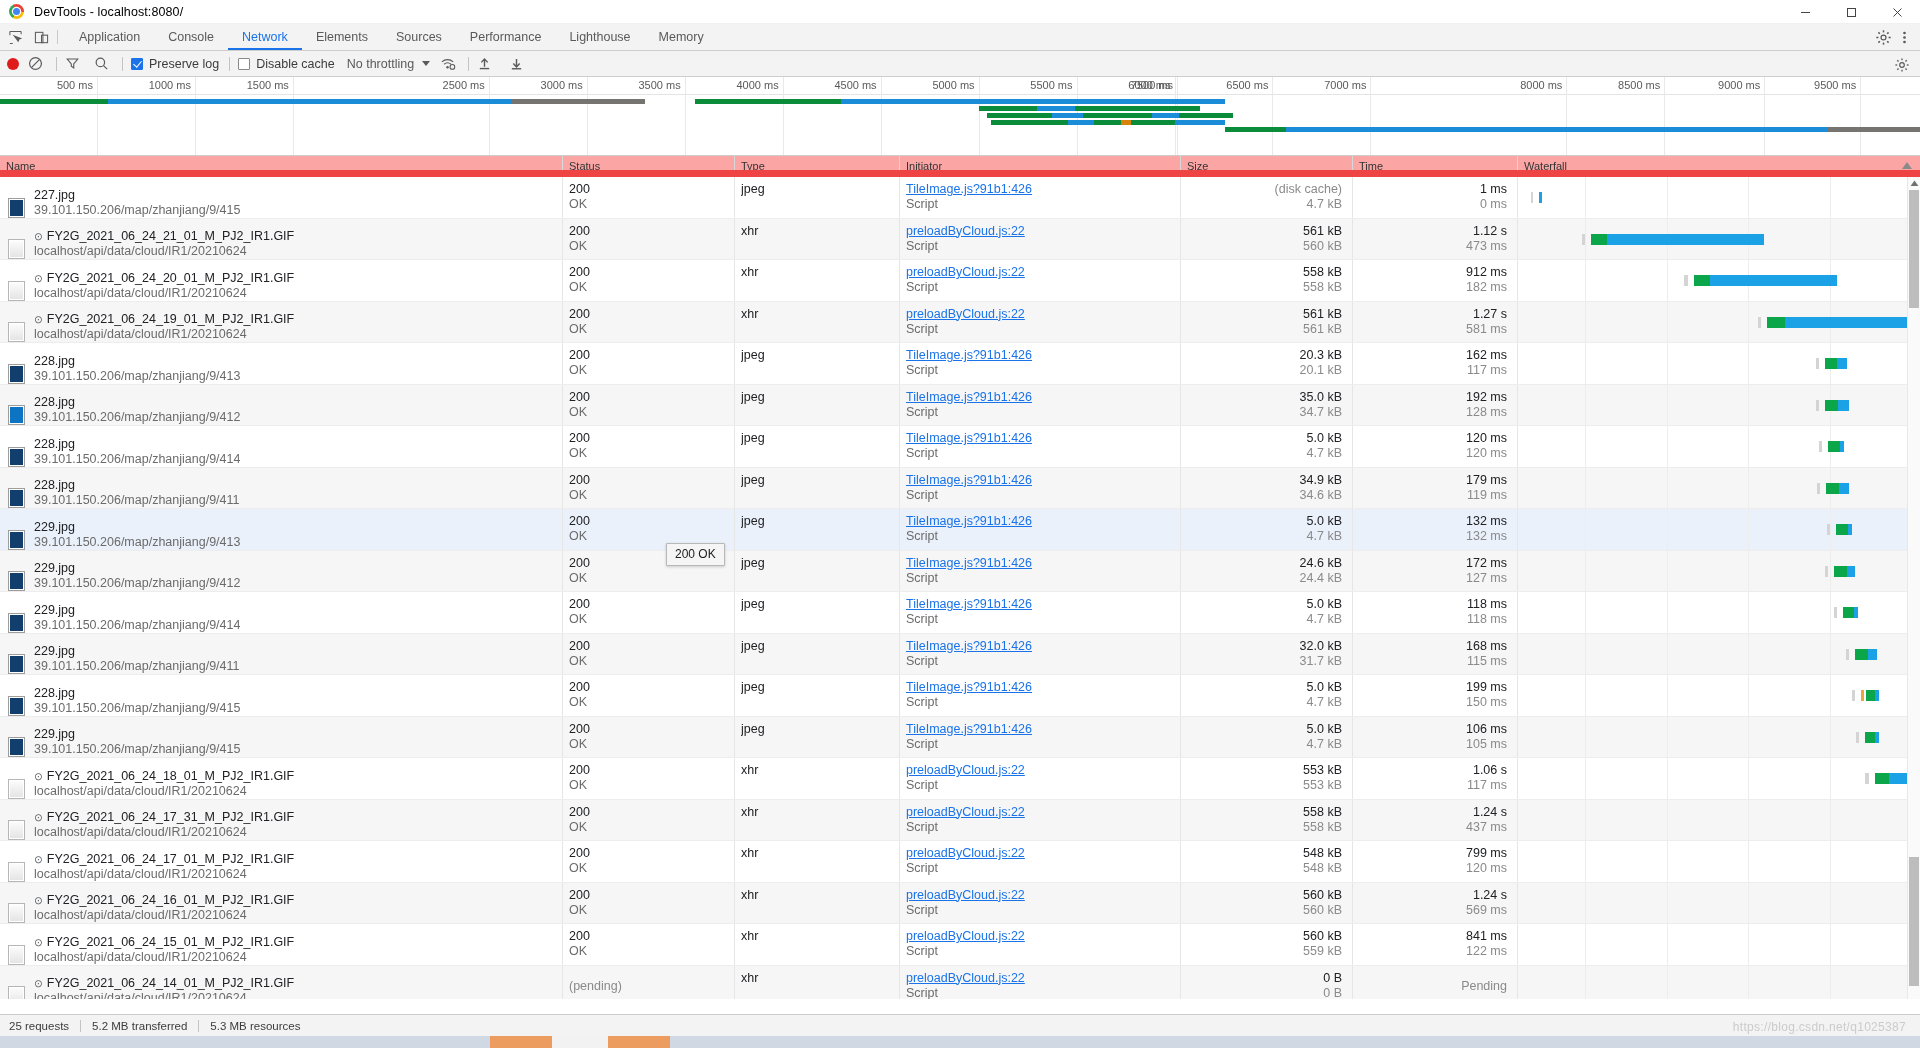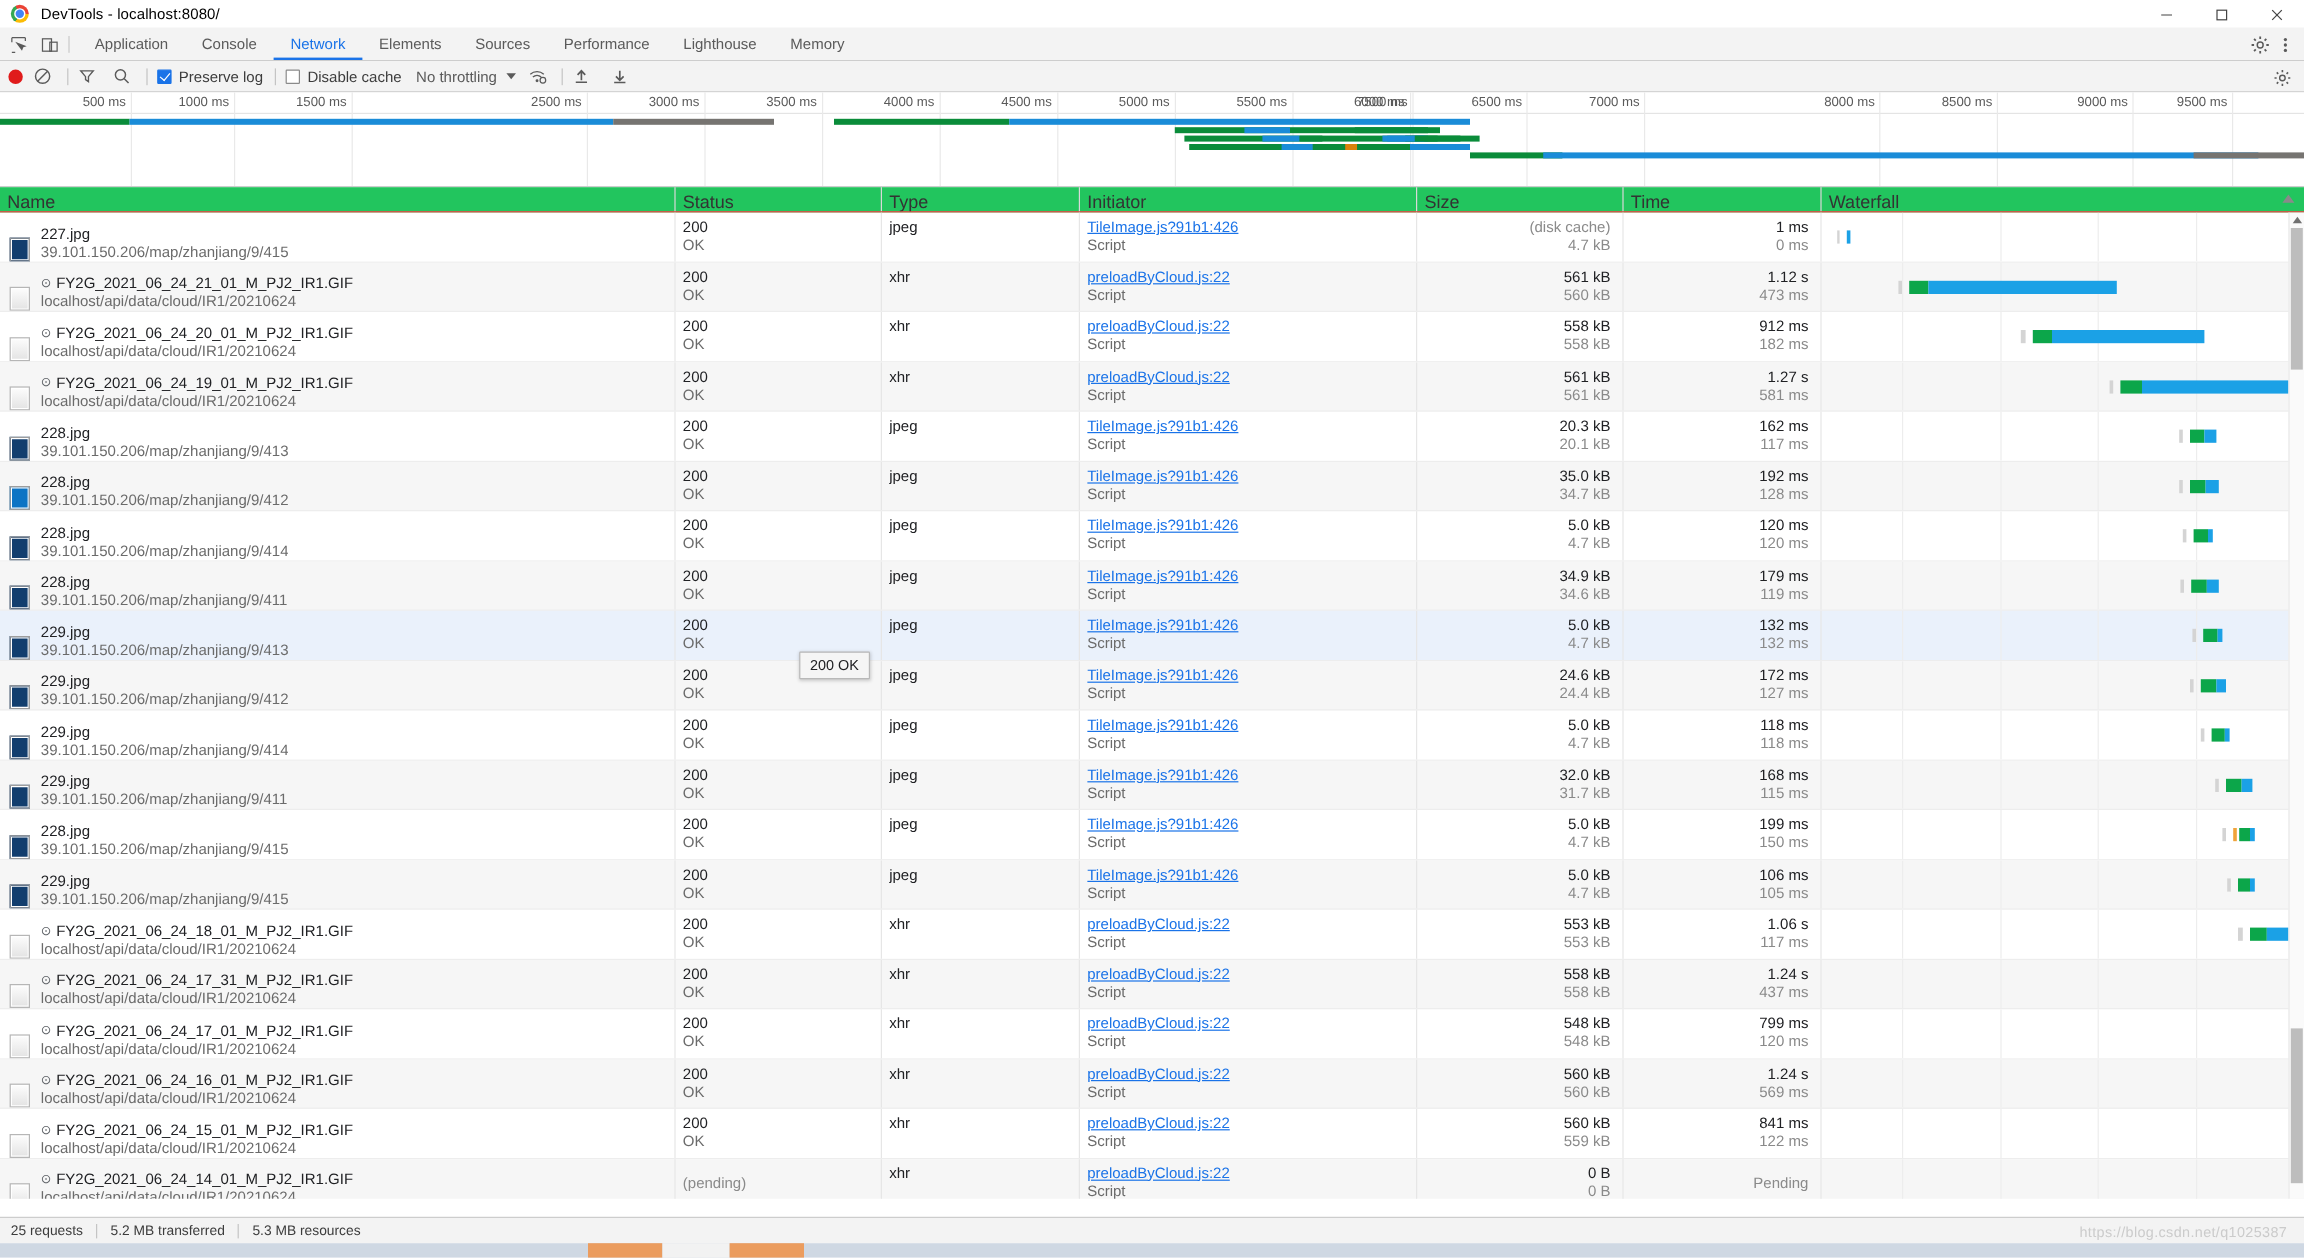--- a/index.html
+++ b/index.html
@@ -153,24 +153,24 @@
   .ov-bars { position: relative; height: 60px; overflow: hidden; }
   .ovbar { position: absolute; height: 5px; }
   .s-wait { background: #767471; }
   .s-green { background: #0a8c3a; }
   .s-blue { background: #1a8cd8; }
   .s-orange { background: #d9820a; }
 
   
   .grid-header {
     height: 21px;
-    background: #22c55e;
-    border-bottom: 1px solid #ef4444;
+    background: #fca5a5;
+    border-bottom: 7px solid #ef4444;
     display: flex;
-    font-size: 15px;
+    font-size: 11px;
     color: #333;
     position: relative;
   }
   .gh {
     padding: 4px 0 0 6px;
     border-right: 1px solid #d8d8d8;
     overflow: hidden;
     white-space: nowrap;
   }
   .sortarrow {
@@ -431,21 +431,21 @@
             <line x1="14.3" y1="3.7" x2="12.9" y2="5.1"></line>
             <line x1="5.1" y1="12.9" x2="3.7" y2="14.3"></line>
           </g>
         </svg>
     </div>
   </div>
 </div>
 
 <div class="overview">
   <div class="ruler" id="ruler">
-      <div class="rtick" style="left: 12px; width: 97.9592px;">
+      <div class="rtick" style="left: 0px; width: 97.9592px;">
         <span>500 ms</span>
       </div>
       <div class="rtick" style="left: 0px; width: 195.918px;">
         <span>1000 ms</span>
       </div>
       <div class="rtick" style="left: 0px; width: 293.878px;">
         <span>1500 ms</span>
       </div>
       <div class="rtick" style="left: 0px; width: 489.796px;">
         <span>2500 ms</span>
@@ -479,21 +479,21 @@
       </div>
       <div class="rtick" style="left: 0px; width: 1178px;">
         <span>7500 ms</span>
       </div>
       <div class="rtick" style="left: 0px; width: 1567.35px;">
         <span>8000 ms</span>
       </div>
       <div class="rtick" style="left: 0px; width: 1665.31px;">
         <span>8500 ms</span>
       </div>
-      <div class="rtick" style="left: 15px; width: 1763.27px;">
+      <div class="rtick" style="left: 2px; width: 1763.27px;">
         <span>9000 ms</span>
       </div>
       <div class="rtick" style="left: 0px; width: 1861.22px;">
         <span>9500 ms</span>
       </div>
     </div>
   <div class="ov-bars" id="ovbars">
       <div class="ovbar s-green" style="left: 0px; width: 107.52px; top: 4px;"></div>
       <div class="ovbar s-blue" style="left: 107.52px; width: 403.2px; top: 4px;"></div>
       <div class="ovbar s-wait" style="left: 510.72px; width: 134.4px; top: 4px;"></div>

